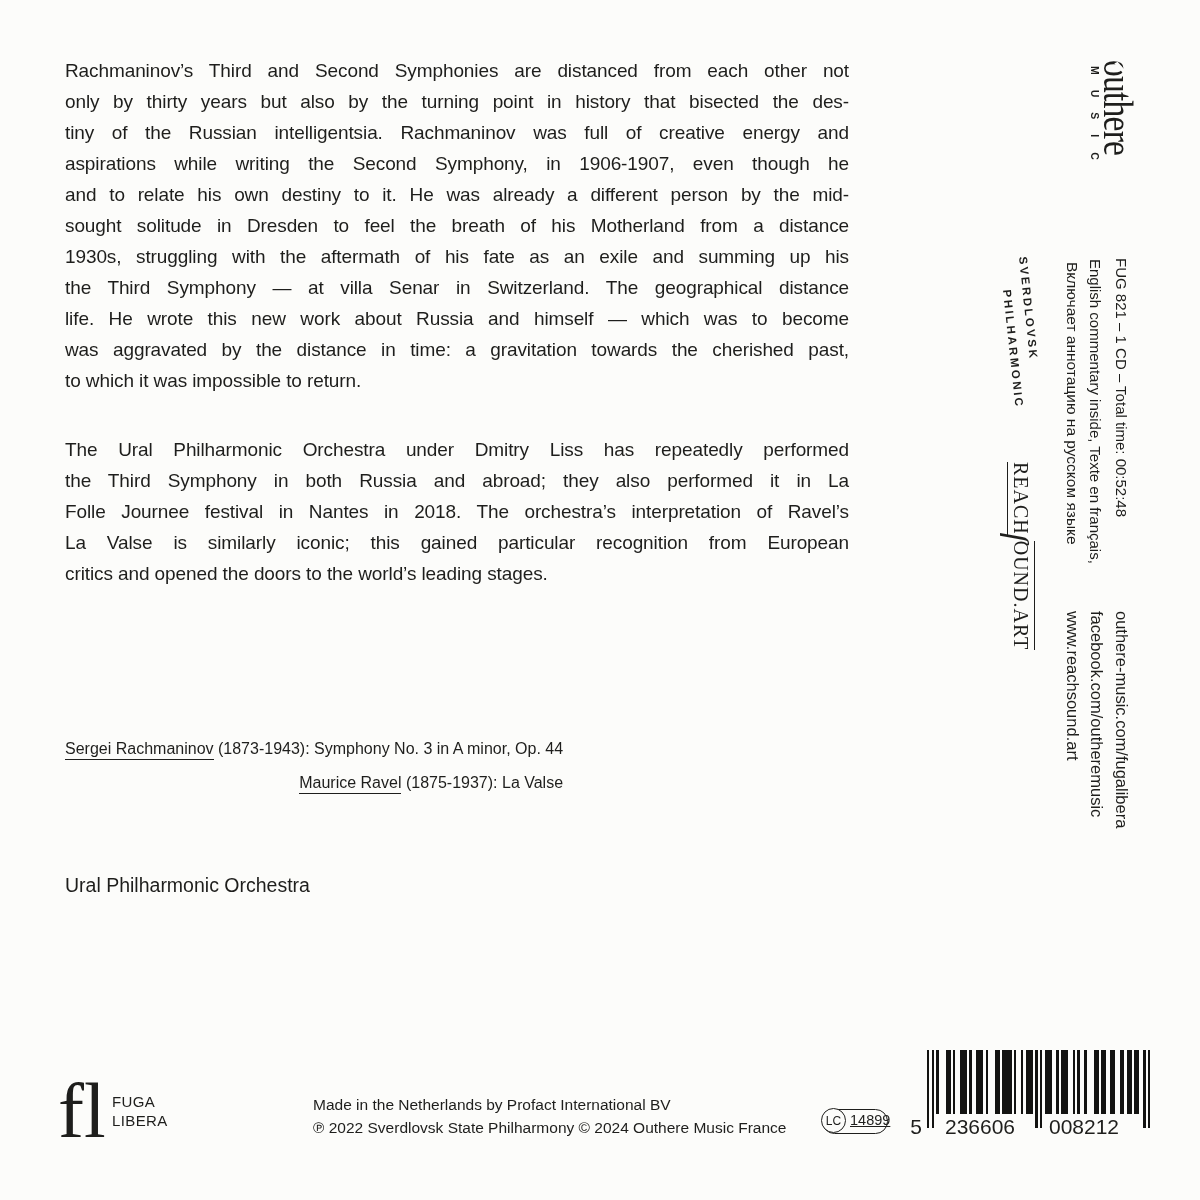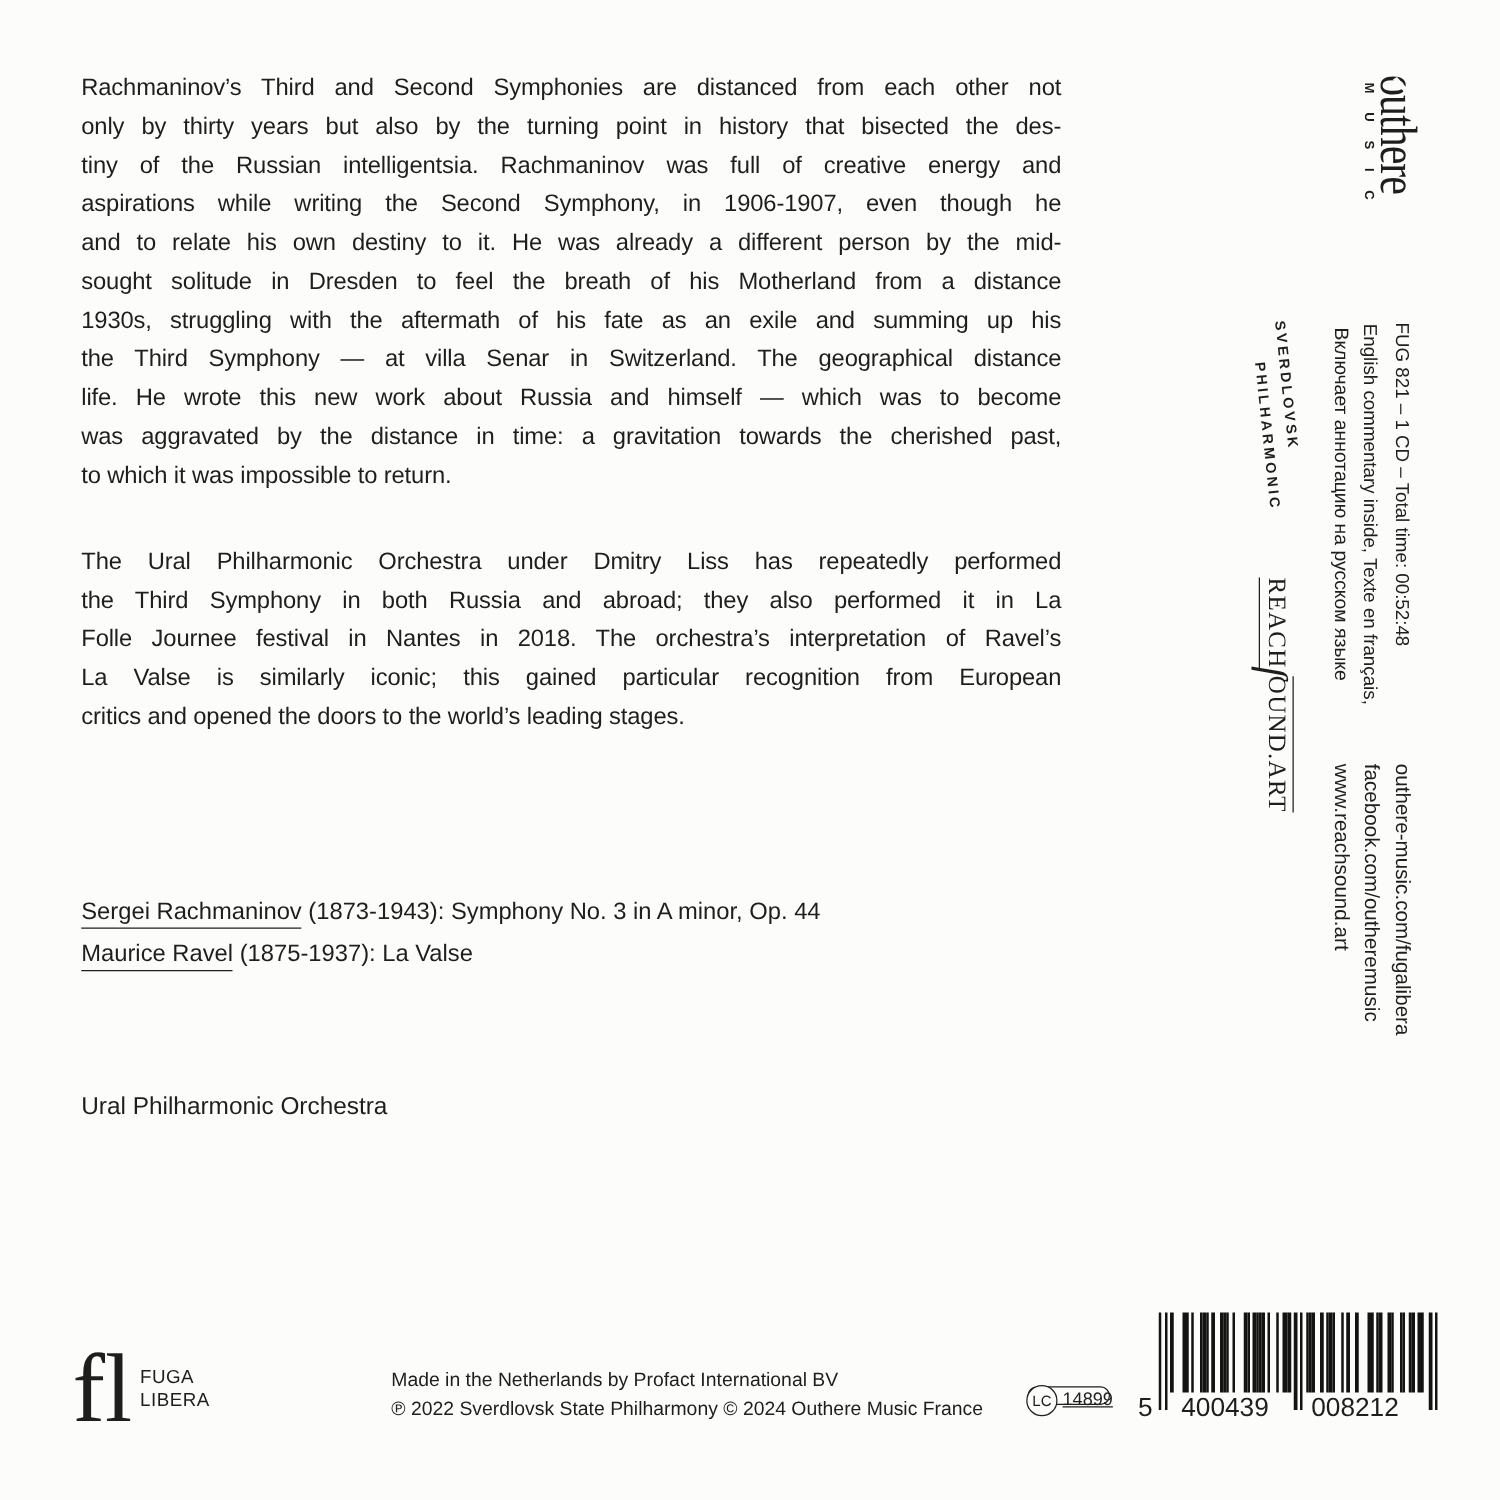--- a/index.html
+++ b/index.html
@@ -11,21 +11,21 @@
   }
   .abs{position:absolute;}
 
   
   .notes{left:65px; top:55px; width:784px; font-size:19px; line-height:31px;}
   .para2{margin-top:38px;}
   .jline{text-align:justify; text-align-last:justify; letter-spacing:-0.1px;}
   .jline.last{text-align-last:left;}
 
   
-  .works{left:65px; top:713px; font-size:19px; line-height:34px;}
+  .works{left:65px; top:732px; font-size:16px; line-height:34px;text-align:right;}
   .composer{border-bottom:1.5px solid #1e1e1c; padding-bottom:1.5px;}
   .performers{left:65px; top:868px; font-size:19.5px; line-height:34px;}
 
   
   .vtext{position:absolute; transform-origin:0 0; transform:rotate(90deg); white-space:nowrap;}
   .outhere-word{left:1142px; top:60px; font-family:"Liberation Serif",serif;
     font-size:42px; letter-spacing:-1px; transform:rotate(90deg) scaleX(0.8);}
   .o-slash{position:absolute; left:1px; top:17px; width:24px; height:4px; background:#fcfcfa;
     transform:rotate(-36deg);}
   .outhere-sub{left:1101px; top:66px; font-size:10.5px; letter-spacing:15px; font-weight:600;}
@@ -44,21 +44,21 @@
   .link-1{left:1131px; top:611px; font-size:16.5px;}
   .link-2{left:1106px; top:611px; font-size:16.5px;}
   .link-3{left:1082px; top:611px; font-size:16.5px;}
 
   
   .fuga-glyph{left:58px; top:1072px; font-family:"Liberation Serif",serif; font-size:78px;
     line-height:1; font-feature-settings:"liga";}
   .fuga-name{left:112px; top:1093px; font-size:15px; line-height:18.5px; letter-spacing:0.4px;}
   .fineprint{left:313px; top:1093px; font-size:15.5px; line-height:23px;}
 
-  .lc-badge{left:822px; top:1109px; width:66px; height:15px;
+  .lc-badge{left:822px; top:1109px; width:66px; height:25px;
     border:1.7px solid #1e1e1c; border-radius:14px; box-sizing:border-box;}
   .lc-circle{position:absolute; left:-2px; top:-2px; width:25px; height:25px;
     border:1.7px solid #1e1e1c; border-radius:50%; box-sizing:border-box;
     display:flex; align-items:center; justify-content:center; font-size:12px; background:#fcfcfa;}
   .lc-number{position:absolute; left:27px; top:0; height:21.6px; line-height:21.6px; font-size:14.5px;text-decoration:underline;}
 
   .barcode-bars{left:927px; top:1050px; width:224px; height:78px;}
   .bar{position:absolute; top:0; width:2.45px; height:64px; background:#131311;}
   .bar.guard{height:78px;}
   .bc-digit{position:absolute; font-size:21px; top:1115px;}
@@ -185,16 +185,16 @@
       <div class="bar" style="left: 192.7px;"></div>
       <div class="bar" style="left: 195.05px;"></div>
       <div class="bar" style="left: 199.75px;"></div>
       <div class="bar" style="left: 202.1px;"></div>
       <div class="bar" style="left: 206.8px;"></div>
       <div class="bar" style="left: 209.15px;"></div>
       <div class="bar guard" style="left: 216.2px;"></div>
       <div class="bar guard" style="left: 220.9px;"></div>
     </div>
   <div class="bc-digit bc-first">5</div>
-  <div class="bc-digit bc-g1">400439</div>
+  <div class="bc-digit bc-g1">236606</div>
   <div class="bc-digit bc-g2">008212</div>
 
 </div>
 
 </body></html>

